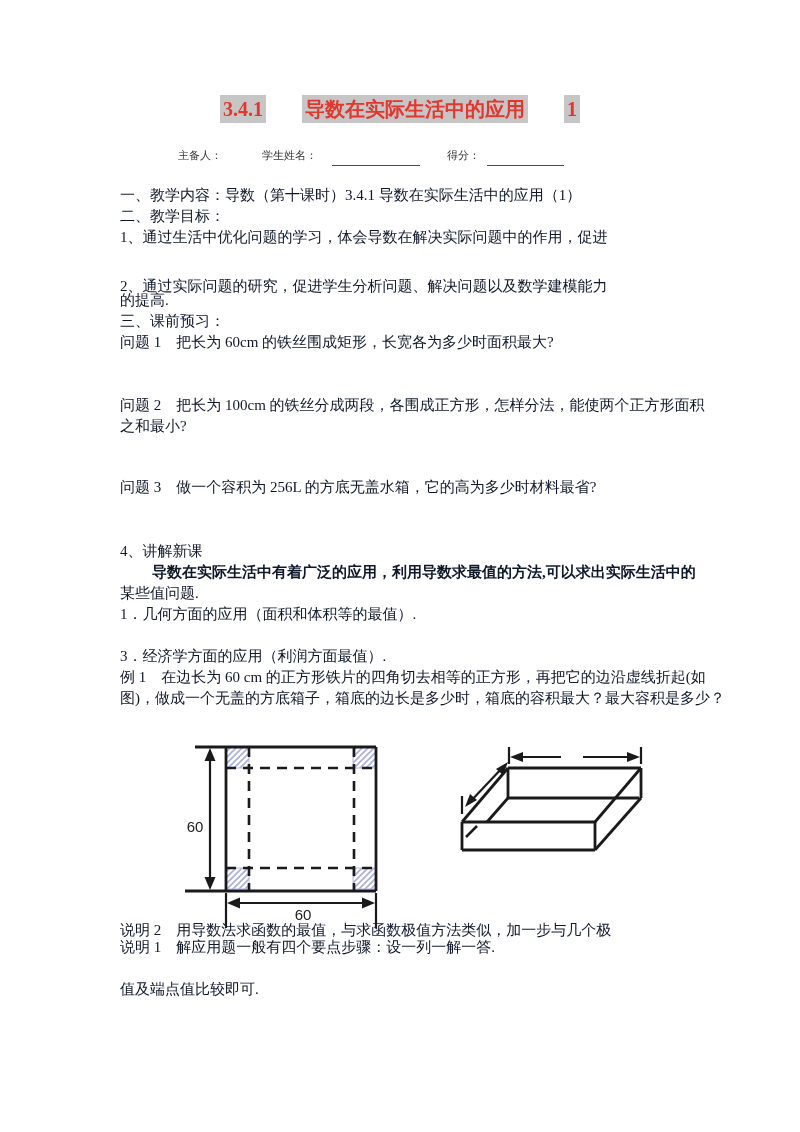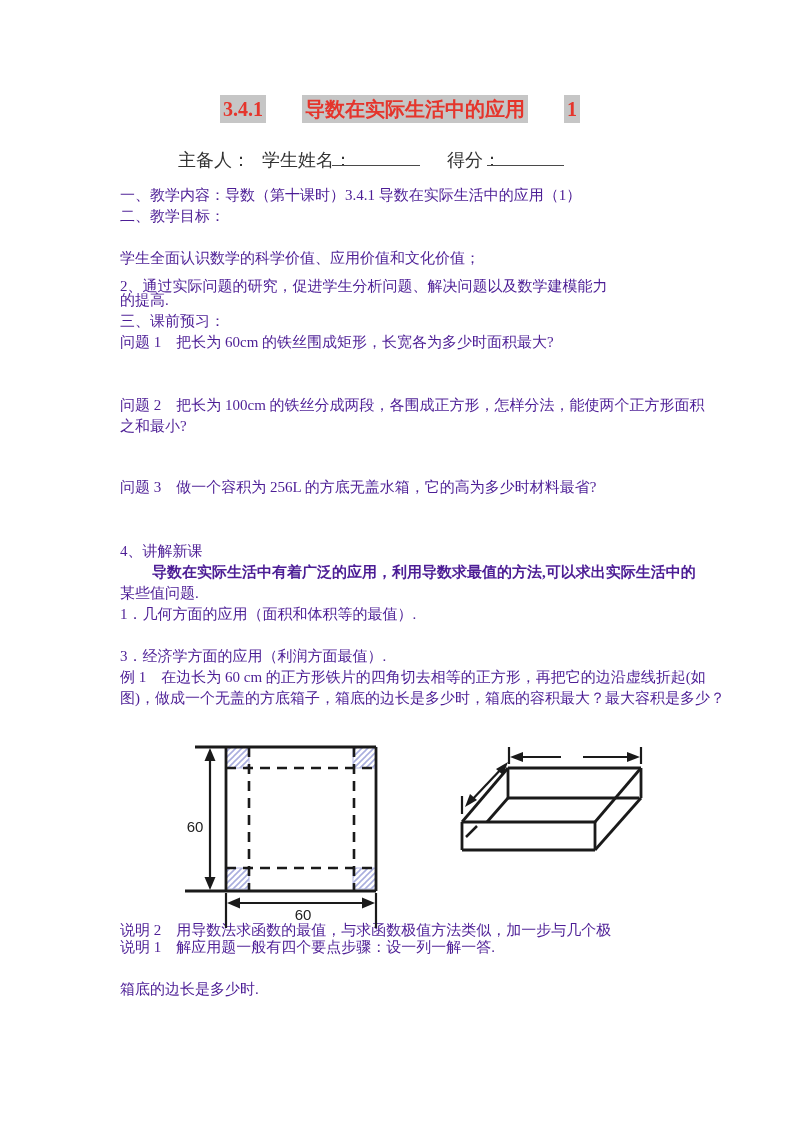--- a/index.html
+++ b/index.html
@@ -20,30 +20,30 @@
   }
   .title .hl{
     display:inline-block;
     background:#c6c6c6;
     color:#e5352c;
     padding:1px 3px;
     margin:0 18px;
   }
   .hdr-label{
     position:absolute;top:148px;
-    font-size:18px;color:#333;white-space:nowrap;
+    font-size:11px;color:#333;white-space:nowrap;
   }
   .hdr-blank{
     position:absolute;top:148px;height:17px;
     border-bottom:1.6px solid #4a4a4a;
   }
   .tline{
     position:absolute;left:120px;
     font-size:15px;line-height:21px;
-    white-space:nowrap;color:#4c1d95;
+    white-space:nowrap;color:#0f172a;
   }
   .tline.indent{left:152px;font-weight:bold;}
   .figure-svg{
     position:absolute;left:150px;top:720px;
     width:560px;height:220px;
   }
   .figure-svg text{
     font-family:"Liberation Sans","DejaVu Sans",sans-serif;
     font-size:15px;fill:#222;
   }
@@ -58,38 +58,38 @@
   </div>
 
   <span class="hdr-label" style="left:178px">主备人：</span>
   <span class="hdr-label" style="left:262px">学生姓名：</span>
   <span class="hdr-blank" style="left:332px;width:88px"></span>
   <span class="hdr-label" style="left:447px">得分：</span>
   <span class="hdr-blank" style="left:487px;width:77px"></span>
 
   <div class="tline" style="top:185px">一、教学内容：导数（第十课时）3.4.1 导数在实际生活中的应用（1）</div>
   <div class="tline" style="top:206px">二、教学目标：</div>
-  <div class="tline" style="top:248px">学生全面认识数学的科学价值、应用价值和文化价值；</div>
+  <div class="tline" style="top:227px">1、通过生活中优化问题的学习，体会导数在解决实际问题中的作用，促进</div>
   <div class="tline" style="top:276px">2、通过实际问题的研究，促进学生分析问题、解决问题以及数学建模能力</div>
   <div class="tline" style="top:290px">的提高.</div>
   <div class="tline" style="top:311px">三、课前预习：</div>
   <div class="tline" style="top:332px">问题 1　把长为 60cm 的铁丝围成矩形，长宽各为多少时面积最大?</div>
   <div class="tline" style="top:395px">问题 2　把长为 100cm 的铁丝分成两段，各围成正方形，怎样分法，能使两个正方形面积</div>
   <div class="tline" style="top:416px">之和最小?</div>
   <div class="tline" style="top:477px">问题 3　做一个容积为 256L 的方底无盖水箱，它的高为多少时材料最省?</div>
   <div class="tline" style="top:541px">4、讲解新课</div>
   <div class="tline indent" style="top:562px">导数在实际生活中有着广泛的应用，利用导数求最值的方法,可以求出实际生活中的</div>
   <div class="tline" style="top:583px">某些值问题.</div>
   <div class="tline" style="top:604px">1．几何方面的应用（面积和体积等的最值）.</div>
   <div class="tline" style="top:646px">3．经济学方面的应用（利润方面最值）.</div>
   <div class="tline" style="top:667px">例 1　在边长为 60  cm 的正方形铁片的四角切去相等的正方形，再把它的边沿虚线折起(如</div>
   <div class="tline" style="top:688px">图)，做成一个无盖的方底箱子，箱底的边长是多少时，箱底的容积最大？最大容积是多少？</div>
   <div class="tline" style="top:937px">说明 1　解应用题一般有四个要点步骤：设一列一解一答.</div>
   <div class="tline" style="top:920px">说明 2　用导数法求函数的最值，与求函数极值方法类似，加一步与几个极</div>
-  <div class="tline" style="top:979px">箱底的边长是多少时.</div>
+  <div class="tline" style="top:979px">值及端点值比较即可.</div>
 
   <svg class="figure-svg" viewBox="150 720 560 220">
     <defs>
       <pattern id="hatchp" patternUnits="userSpaceOnUse" width="6" height="6">
         <path d="M0,6 L6,0" stroke="#a9aede" stroke-width="1.6"></path>
         <path d="M-1.5,1.5 L1.5,-1.5" stroke="#a9aede" stroke-width="1.6"></path>
         <path d="M4.5,7.5 L7.5,4.5" stroke="#a9aede" stroke-width="1.6"></path>
       </pattern>
     </defs>
 

